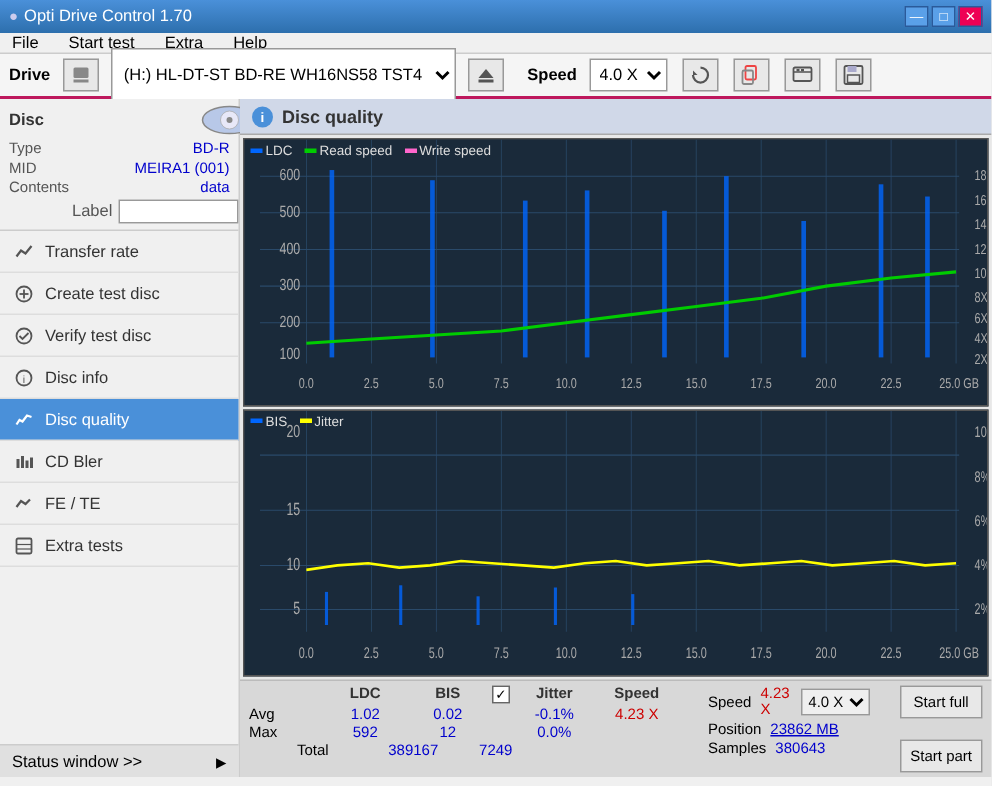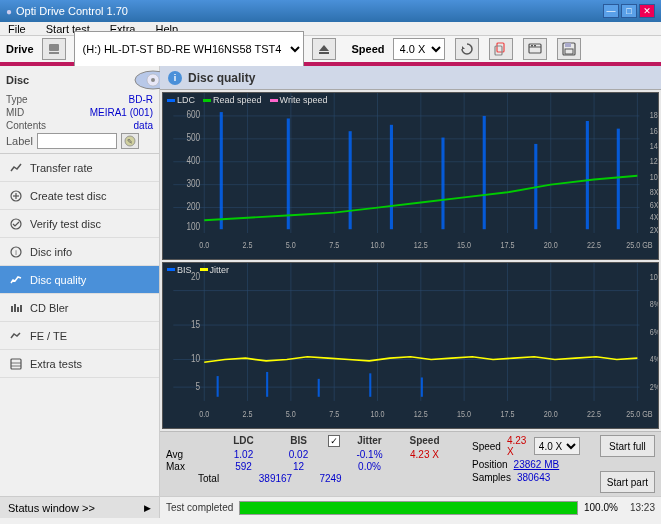--- a/index.html
+++ b/index.html
@@ -10,21 +10,21 @@
     .title-bar-left { display: flex; align-items: center; gap: 4px; }
     .title-bar-controls { display: flex; gap: 2px; }
     .title-btn { width: 16px; height: 14px; font-size: 9px; display: flex; align-items: center; justify-content: center; background: #5aa0e8; border: 1px solid #2a5a9a; color: white; cursor: pointer; }
     .title-btn.close { background: #e05; }
 
     
     .menu-bar { background: #f0f0f0; border-bottom: 1px solid #ccc; height: 14px; display: flex; align-items: center; padding: 0 4px; gap: 12px; }
     .menu-item { font-size: 11px; color: #000; cursor: pointer; padding: 2px 4px; }
 
     
-    .drive-bar { background: #f5f5f5; border-bottom: 4px solid #be185d; height: 30px; display: flex; align-items: center; padding: 0 6px; gap: 8px; font-size: 11px; }
+    .drive-bar { background: #f5f5f5; border-bottom: 2px solid #be185d; height: 30px; display: flex; align-items: center; padding: 0 6px; gap: 8px; font-size: 11px; }
     .drive-label { font-weight: bold; }
     .drive-select { height: 36px; font-size: 11px; border: 1px solid #999; background: white; padding: 0 4px; min-width: 200px; }
     .eject-btn { width: 24px; height: 22px; background: #e8e8e8; border: 1px solid #999; display: flex; align-items: center; justify-content: center; cursor: pointer; }
     .speed-label { font-weight: bold; margin-left: 8px; }
     .speed-select { height: 22px; font-size: 11px; border: 1px solid #999; background: white; padding: 0 2px; }
     .icon-btn { width: 24px; height: 22px; background: #e8e8e8; border: 1px solid #999; display: flex; align-items: center; justify-content: center; cursor: pointer; margin-left: 2px; }
 
     
     .main-layout { display: flex; height: calc(524px - 72px); }
 
@@ -32,21 +32,21 @@
     .sidebar { width: 160px; min-width: 160px; background: #f0f0f0; border-right: 1px solid #ccc; display: flex; flex-direction: column; }
 
     
     .disc-panel { padding: 4px 6px; border-bottom: 1px solid #ccc; }
     .disc-header { display: flex; align-items: center; justify-content: space-between; margin-bottom: 4px; }
     .disc-header-label { font-size: 11px; font-weight: bold; color: #333; }
     .disc-icon { width: 20px; height: 20px; }
     .disc-row { display: flex; justify-content: space-between; font-size: 10px; margin-bottom: 2px; }
     .disc-key { color: #555; }
     .disc-val { color: #0000cc; font-weight: normal; }
-    .label-row { display: flex; align-items: center; gap: 4px; margin-top: 2px; }
+    .label-row { display: flex; align-items: center; gap: 4px; margin-top: 2px; margin-left: 42px; }
     .label-input { width: 80px; height: 16px; border: 1px solid #999; font-size: 10px; padding: 0 2px; }
     .label-edit-btn { width: 18px; height: 16px; background: #e8e8e8; border: 1px solid #999; cursor: pointer; font-size: 9px; display: flex; align-items: center; justify-content: center; }
 
     
     .nav-item { height: 28px; display: flex; align-items: center; padding: 0 8px; font-size: 11px; color: #333; cursor: pointer; border-bottom: 1px solid #ddd; gap: 6px; }
     .nav-item.active { background: #4a90d9; color: white; }
     .nav-icon { width: 16px; height: 16px; display: flex; align-items: center; justify-content: center; flex-shrink: 0; }
 
     
     .status-btn { height: 22px; display: flex; align-items: center; justify-content: space-between; padding: 0 8px; background: #e0e0e0; border-top: 1px solid #ccc; font-size: 11px; cursor: pointer; margin-top: auto; }
@@ -483,22 +483,14 @@
           </div>
         </div>
 
         <div style="margin-left:auto; display:flex; flex-direction:column; gap:14px; justify-content:center;padding-left:12px;">
           <button class="action-btn">Start full</button>
           <button class="action-btn">Start part</button>
         </div>
       </div>
     </div>
 
-    <div class="progress-section">
-      <span class="status-text">Test completed</span>
-      <div class="progress-bar-outer">
-        <div class="progress-bar-inner" style="width:100%;"></div>
-      </div>
-      <span class="progress-text">100.0%</span>
-      <span class="time-text">13:23</span>
-    </div>
   </div>
 </div>
 
 </body></html>

